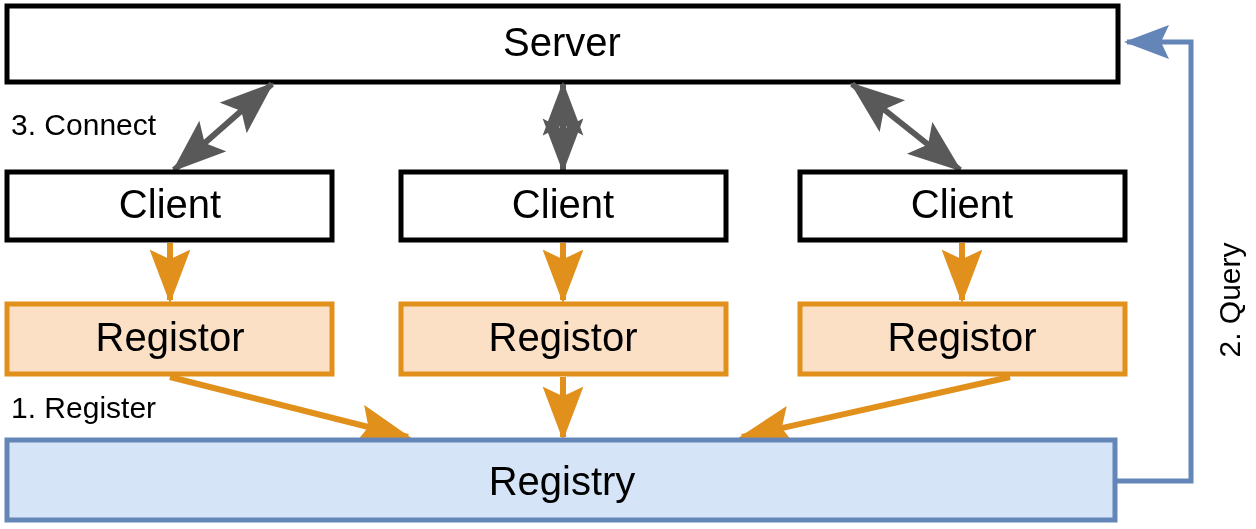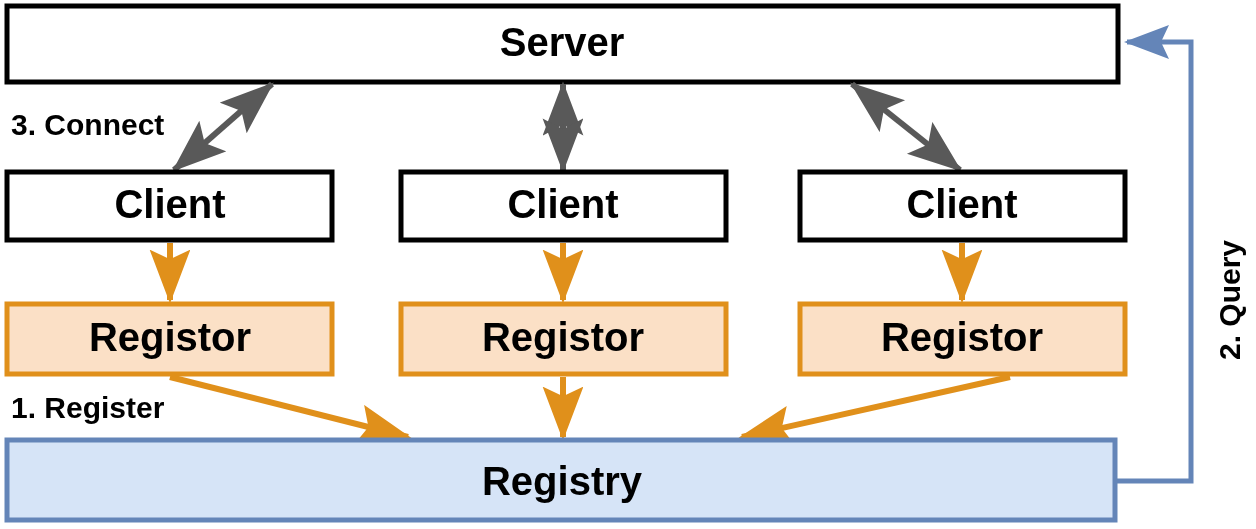--- a/index.html
+++ b/index.html
@@ -9,21 +9,20 @@
   }
   body {
     font-family: "Liberation Sans", sans-serif;
   }
   #canvas {
     position: relative;
     width: 1256px;
     height: 529px;
     background: #ffffff;
     overflow: hidden;
-    font-weight: bold;
   }
   #diagram-svg {
     position: absolute;
     left: 0;
     top: 0;
     width: 1256px;
     height: 529px;
     display: block;
   }
   .node-label {

